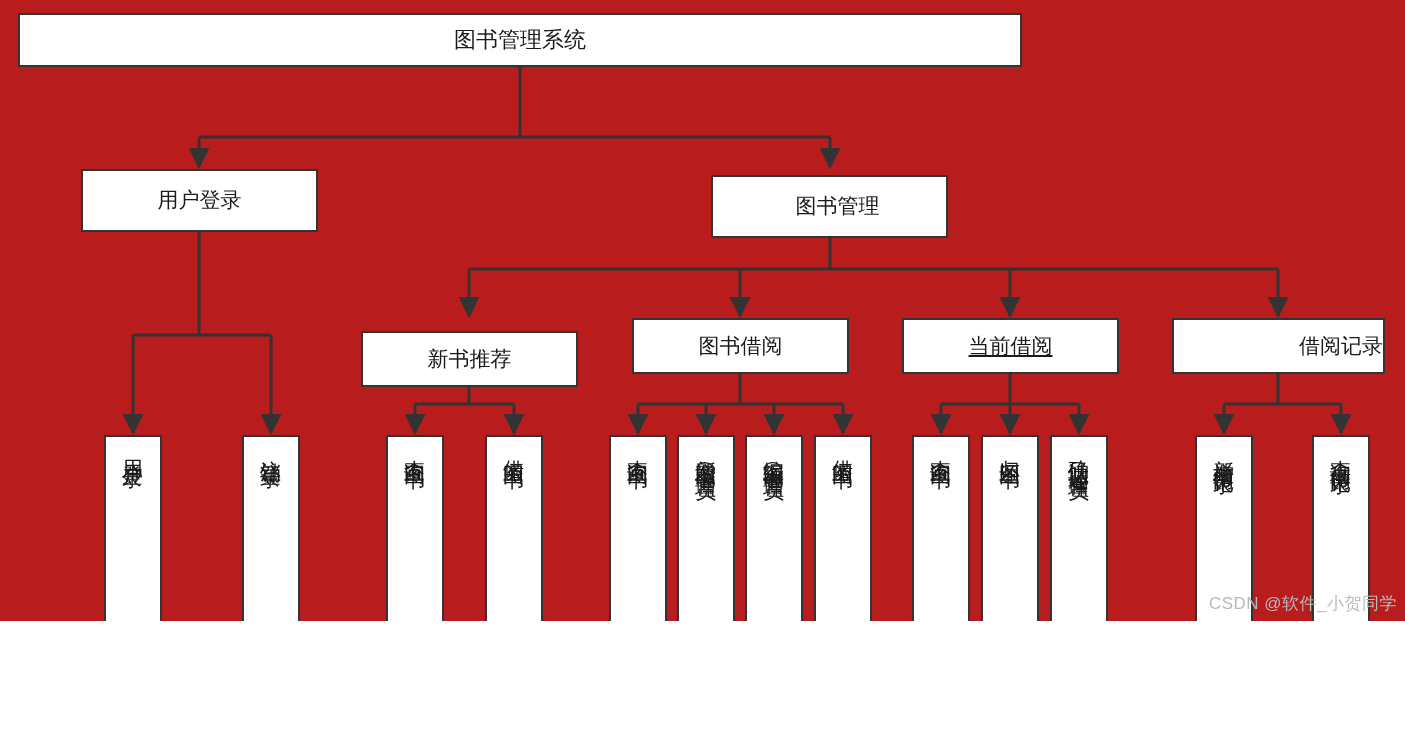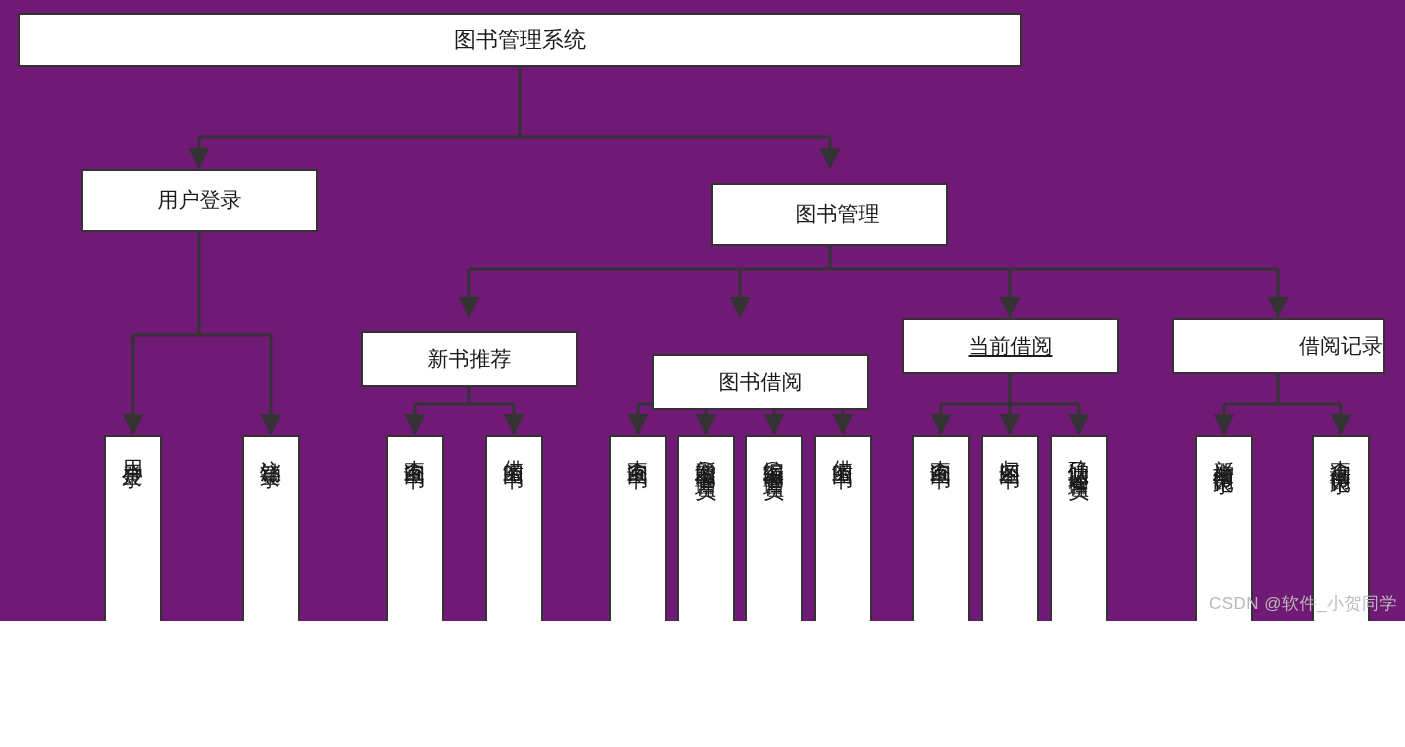--- a/index.html
+++ b/index.html
@@ -8,21 +8,21 @@
     padding: 0;
     background: #ffffff;
   }
   body {
     font-family: "Liberation Sans", "DejaVu Sans", sans-serif;
   }
   #diagram-root {
     position: relative;
     width: 1405px;
     height: 621px;
-    background: #701a75;
+    background: #b91c1c;
     overflow: hidden;
   }
   #edge-layer {
     position: absolute;
     left: 0;
     top: 0;
     width: 1405px;
     height: 747px;
     pointer-events: none;
   }
@@ -130,28 +130,28 @@
     </g>
   </svg>
 
   <div class="node horiz root" style="left:18px; top:13px; width:1004px; height:54px;">
     <span class="node-label">图书管理系统</span>
   </div>
 
   <div class="node horiz" style="left:81px; top:169px; width:237px; height:63px;">
     <span class="node-label">用户登录</span>
   </div>
-  <div class="node horiz" style="left:711px; top:183px; width:237px; height:63px;padding-left:16px;">
+  <div class="node horiz" style="left:711px; top:175px; width:237px; height:63px;padding-left:16px;">
     <span class="node-label">图书管理</span>
   </div>
 
   <div class="node horiz" style="left:361px; top:331px; width:217px; height:56px;">
     <span class="node-label">新书推荐</span>
   </div>
-  <div class="node horiz" style="left:652px; top:318px; width:217px; height:56px;margin-top:36px;">
+  <div class="node horiz" style="left:632px; top:318px; width:217px; height:56px;">
     <span class="node-label">图书借阅</span>
   </div>
   <div class="node horiz" style="left:902px; top:318px; width:217px; height:56px;text-decoration:underline;">
     <span class="node-label">当前借阅</span>
   </div>
   <div class="node horiz" style="left:1172px; top:318px; width:213px; height:56px;justify-content:flex-end;">
     <span class="node-label">借阅记录</span>
   </div>
 
   <div class="node vert" style="left:104px; top:435px; width:58px; height:300px;">

